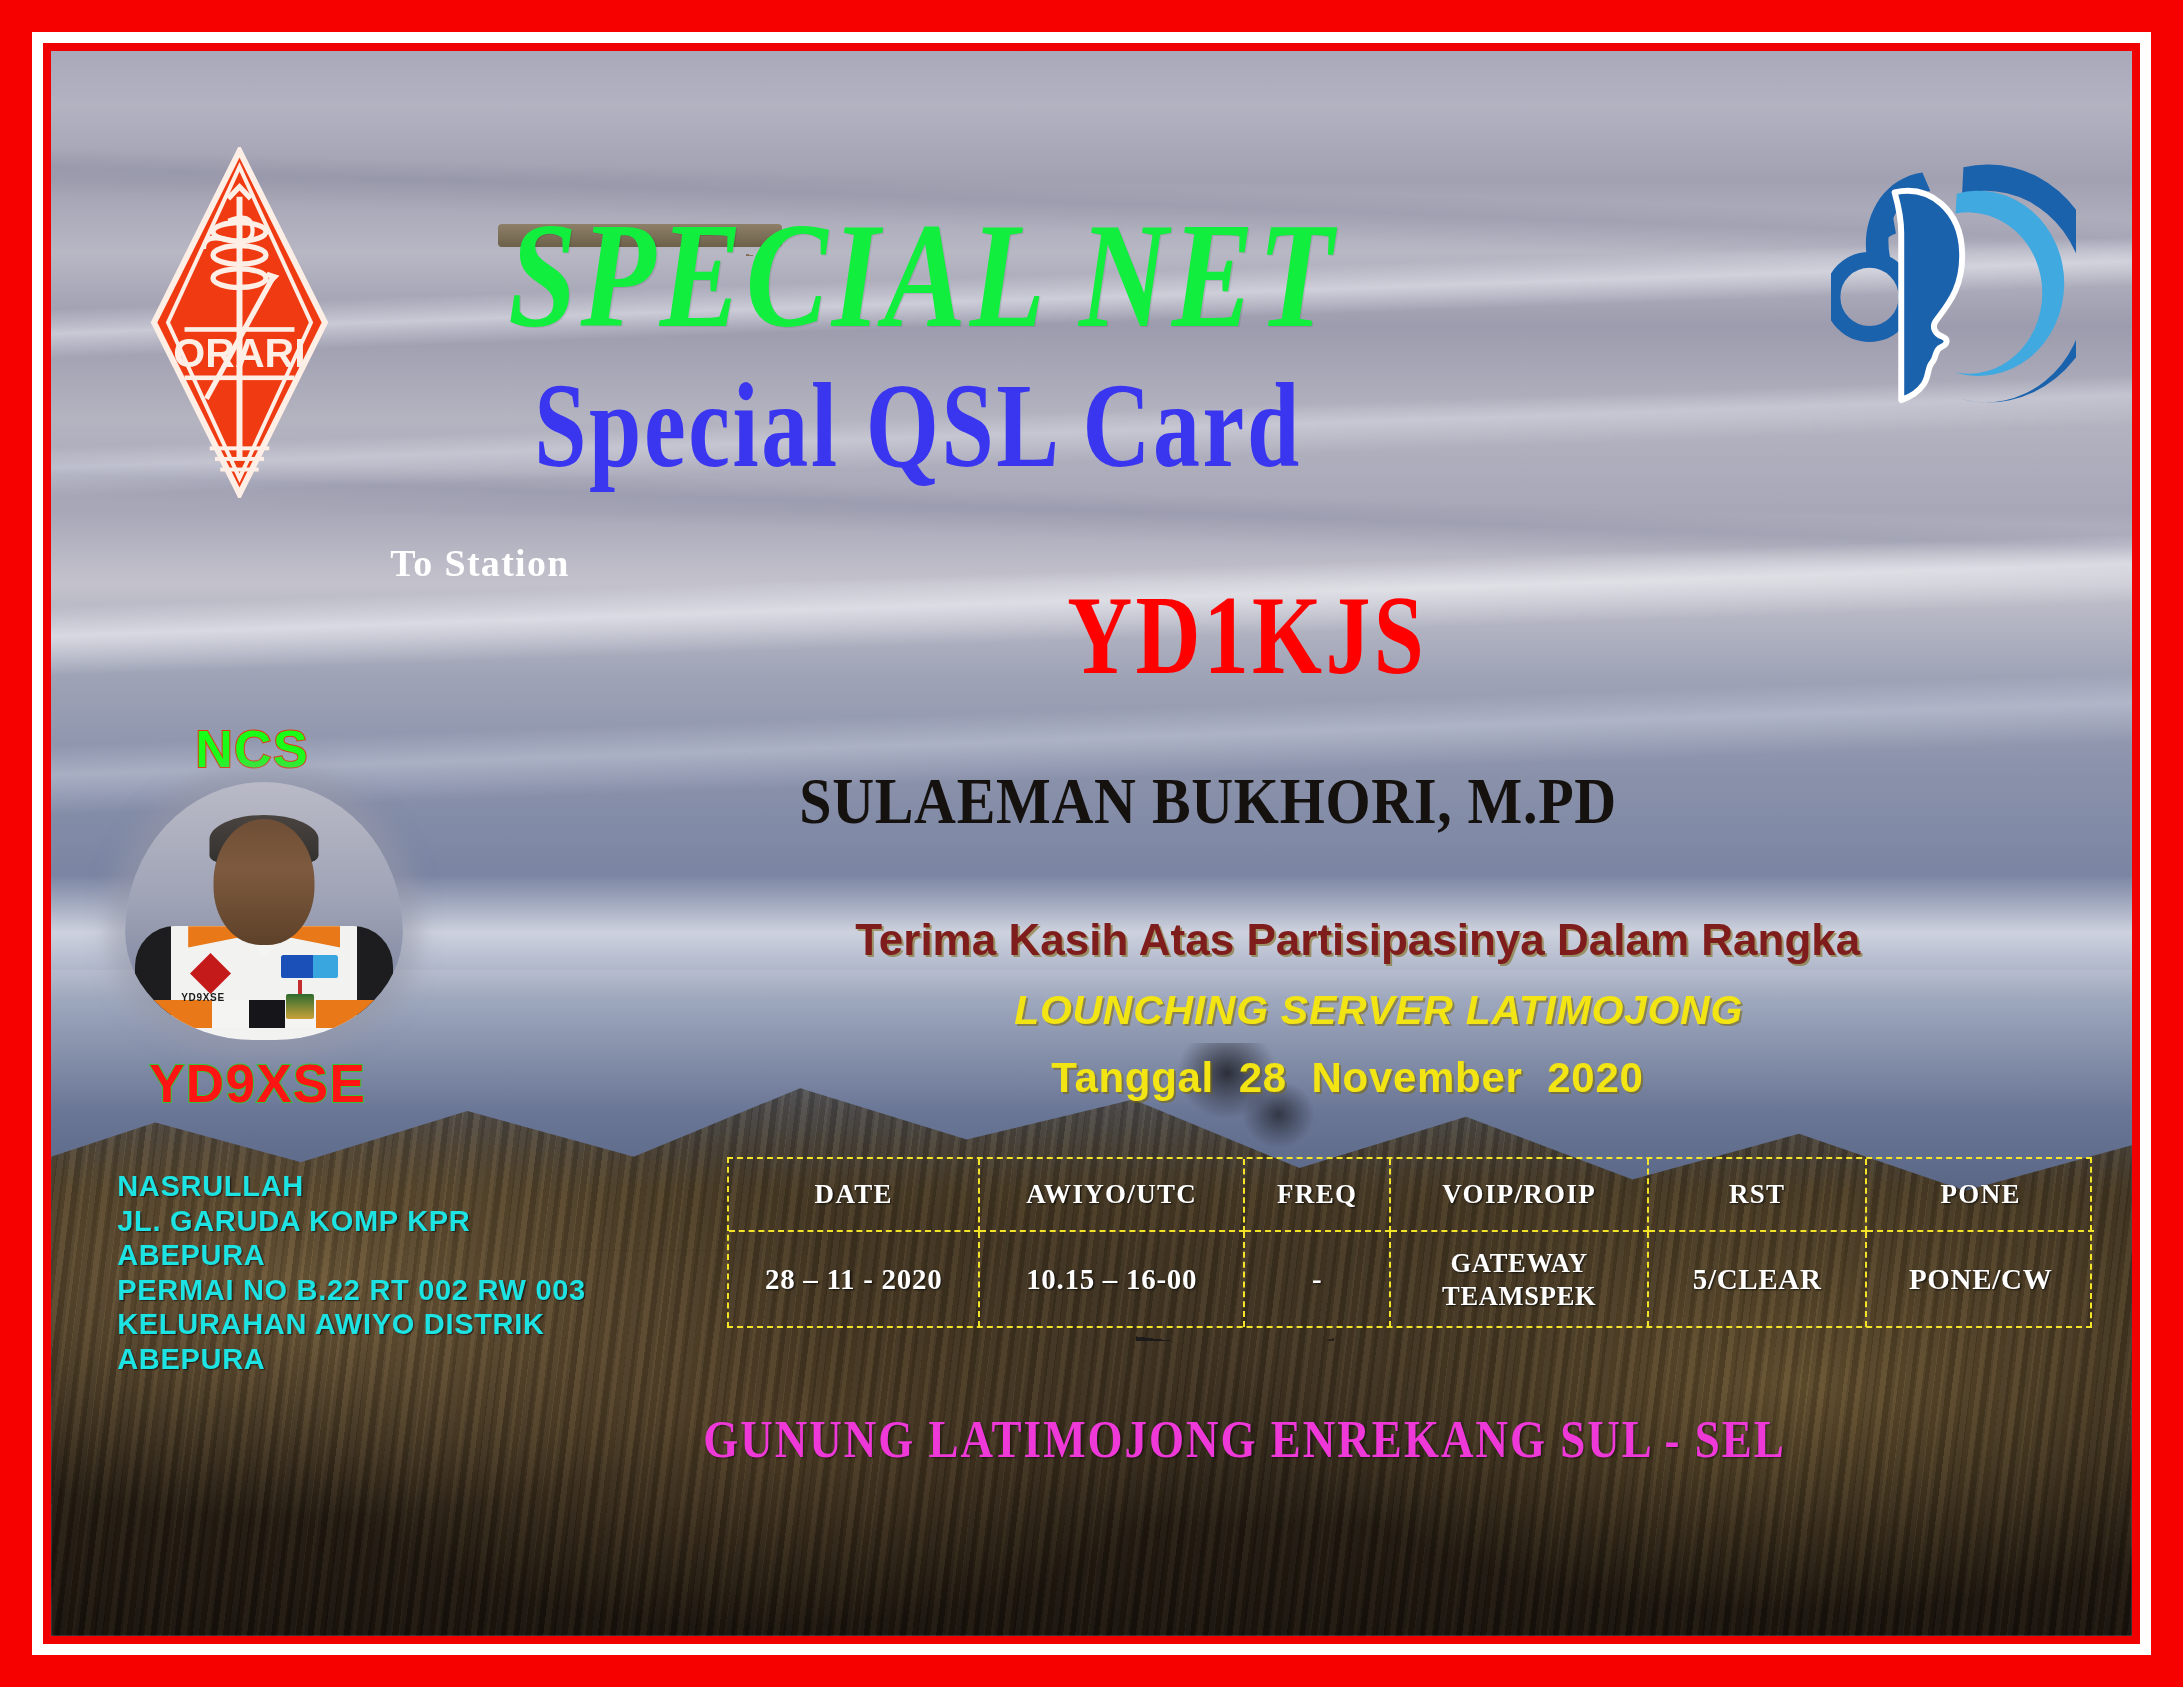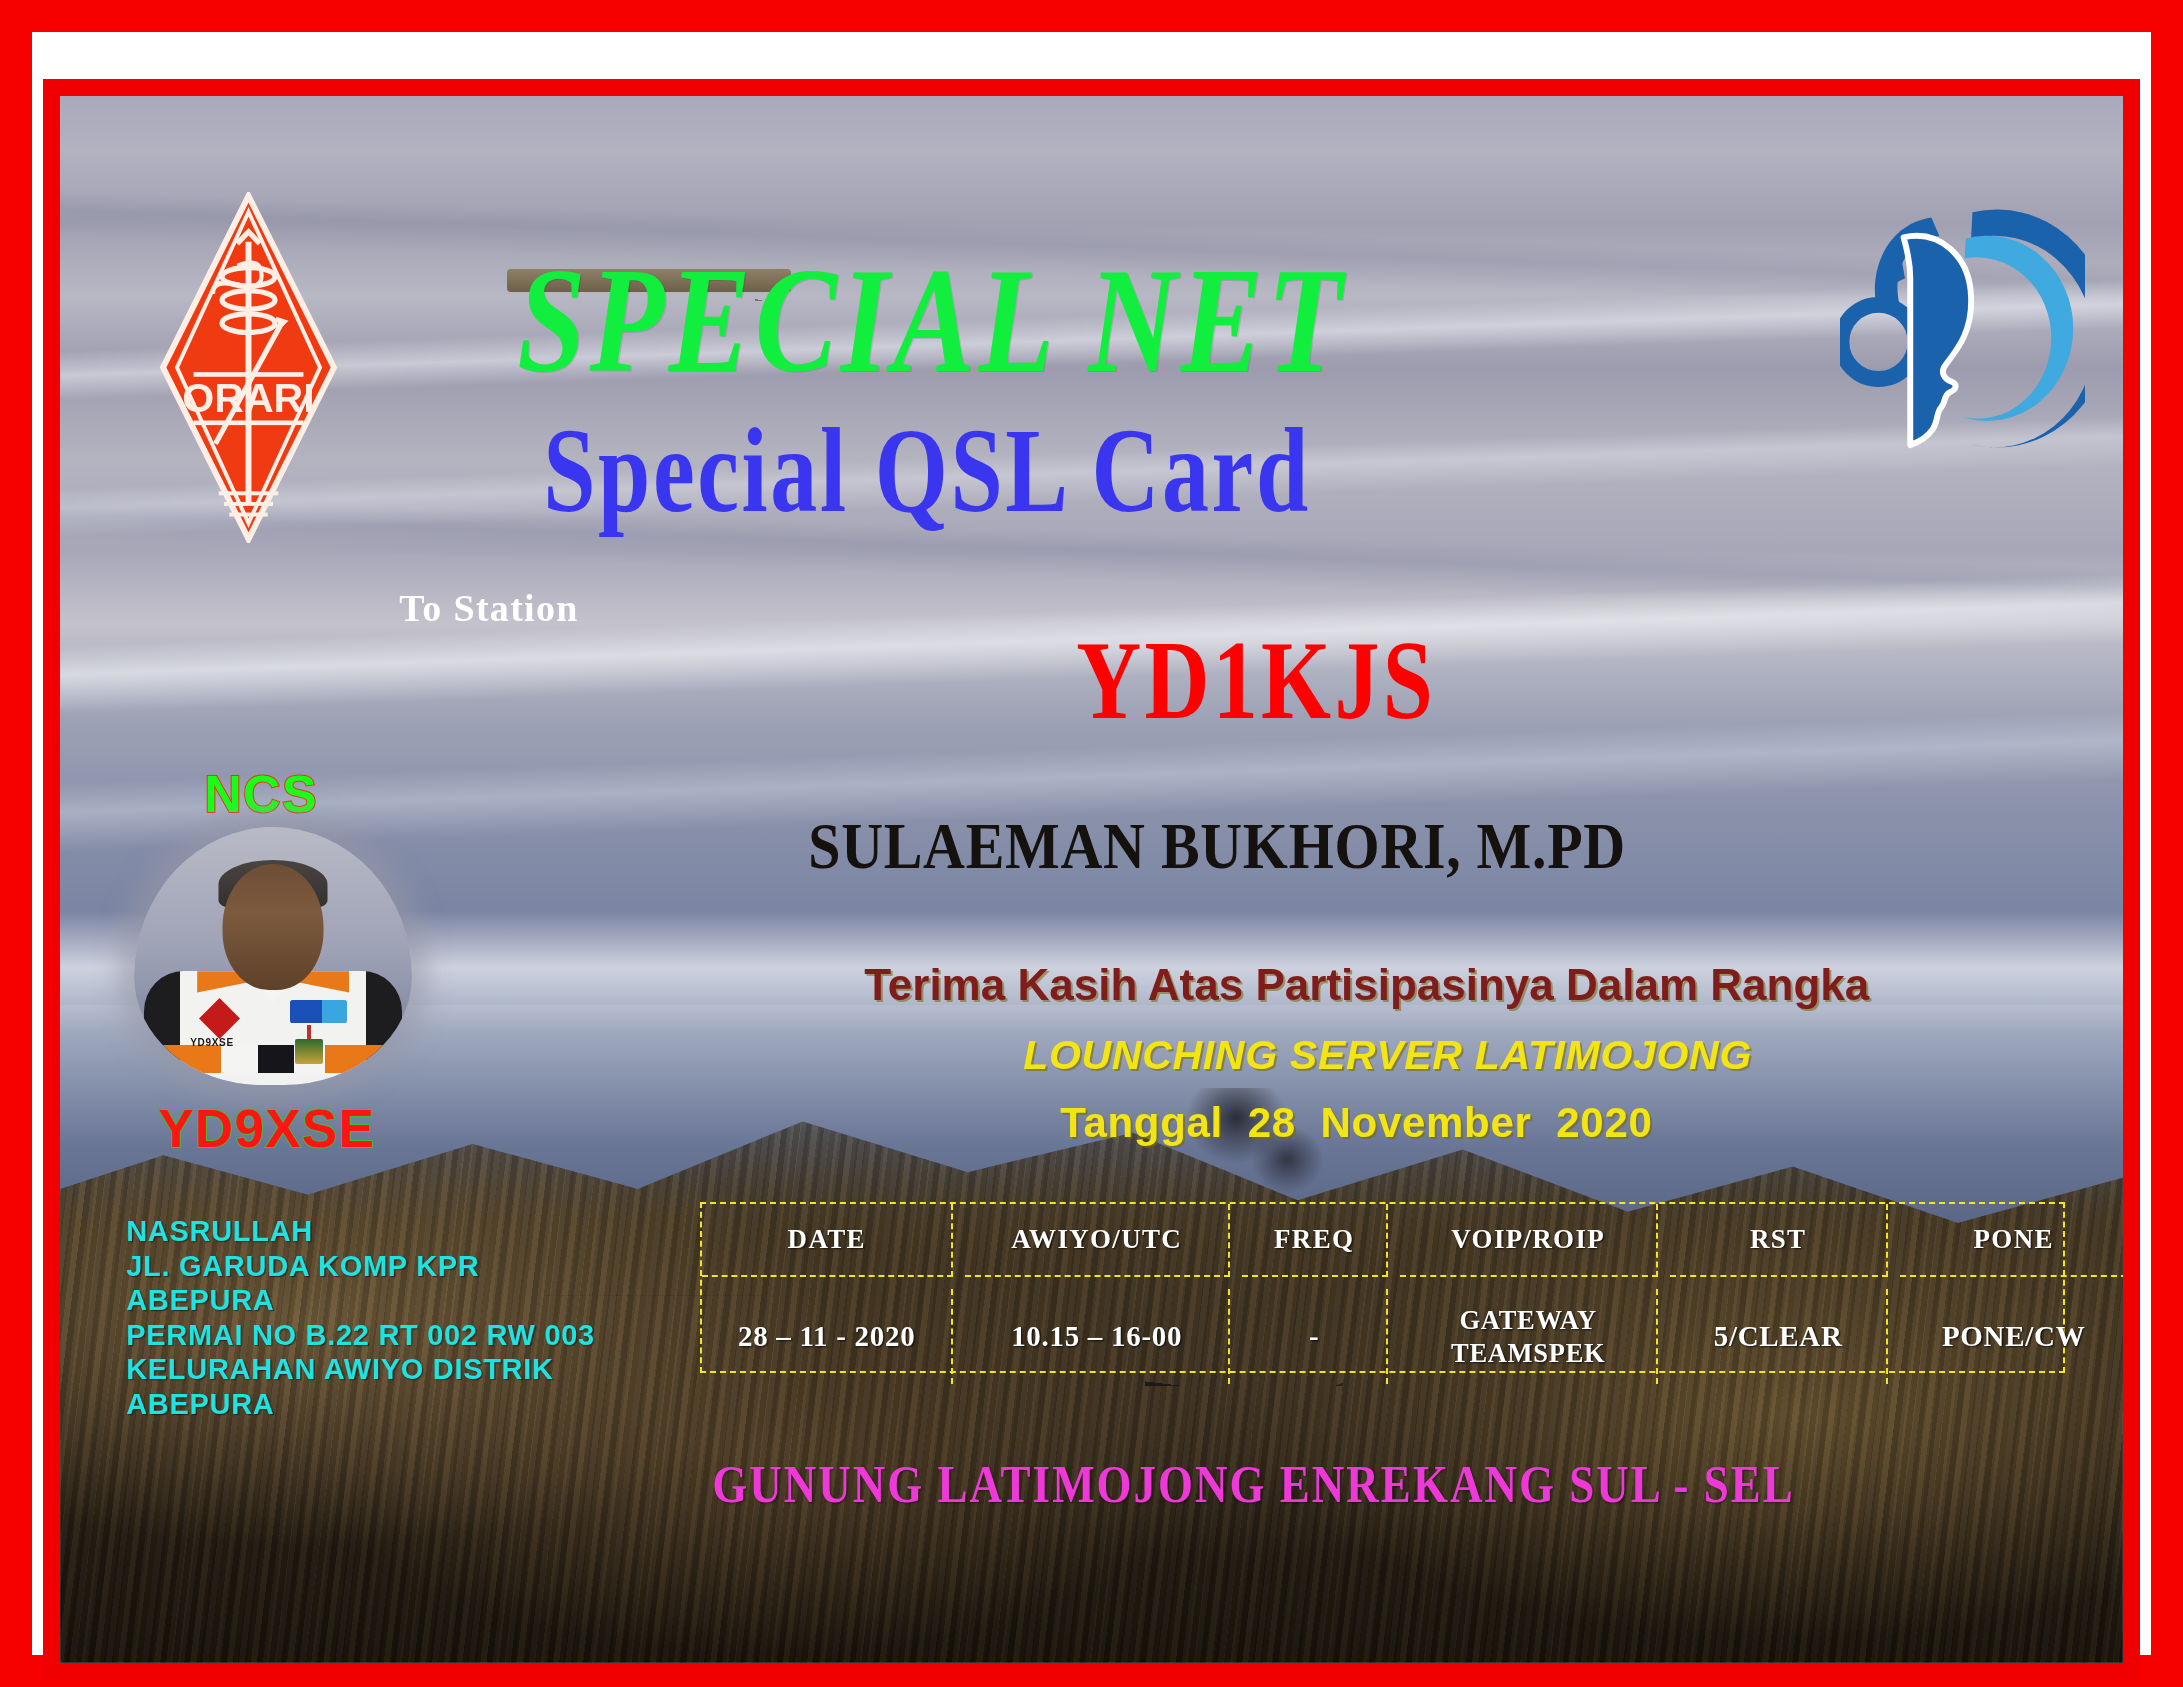--- a/index.html
+++ b/index.html
@@ -12,21 +12,21 @@
     position:relative; width:2183px; height:1687px;
     background:#F70000;
     padding:32px;
   }
   .white-gap {
     position:relative; width:100%; height:100%;
     background:#FFFFFF; padding:11.2px;
   }
   .red-inner {
     position:relative; width:100%; height:100%;
-    background:#F00000; padding:17px;margin-top:36px;
+    background:#F00000; padding:8px;
   }
   .photo {
     position:relative; width:100%; height:100%;
     overflow:hidden;
     background:#9a9aae;
   }
 
   
   .sky {
     position:absolute; left:0; top:0; width:100%; height:58%;
@@ -268,27 +268,26 @@
     position:absolute; left:66px; top:1118px;
     font-family:"Liberation Sans", sans-serif;
     font-size:29px; font-weight:bold; color:#1EE3E3;
     line-height:1.19; letter-spacing:0.7px;
     text-shadow:1.3px 1.3px 1.3px rgba(0,0,0,0.55);
   }
   .addr div { white-space:pre; }
 
   
   .qtable {
-    position:absolute; left:640px; top:1106px;
+    position:absolute; left:676px; top:1106px;
     width:1365px; height:171px;
     border:2.6px dashed #F3E42A;
     display:grid;
     grid-template-columns: 251px 265px 146px 258px 218px 227px;
     grid-template-rows: 73px 95px;
-    gap: 12px;
   }
   .qcell {
     border-right:2px dashed #F3E42A;
     display:flex; align-items:center; justify-content:center;
     color:#ffffff; font-weight:bold;
     font-family:"Liberation Serif", serif;
     text-align:center; line-height:1.22;
     text-shadow:1.3px 1.3px 2px rgba(0,0,0,0.7);
   }
   .qcell:nth-child(6n) { border-right:none; }

